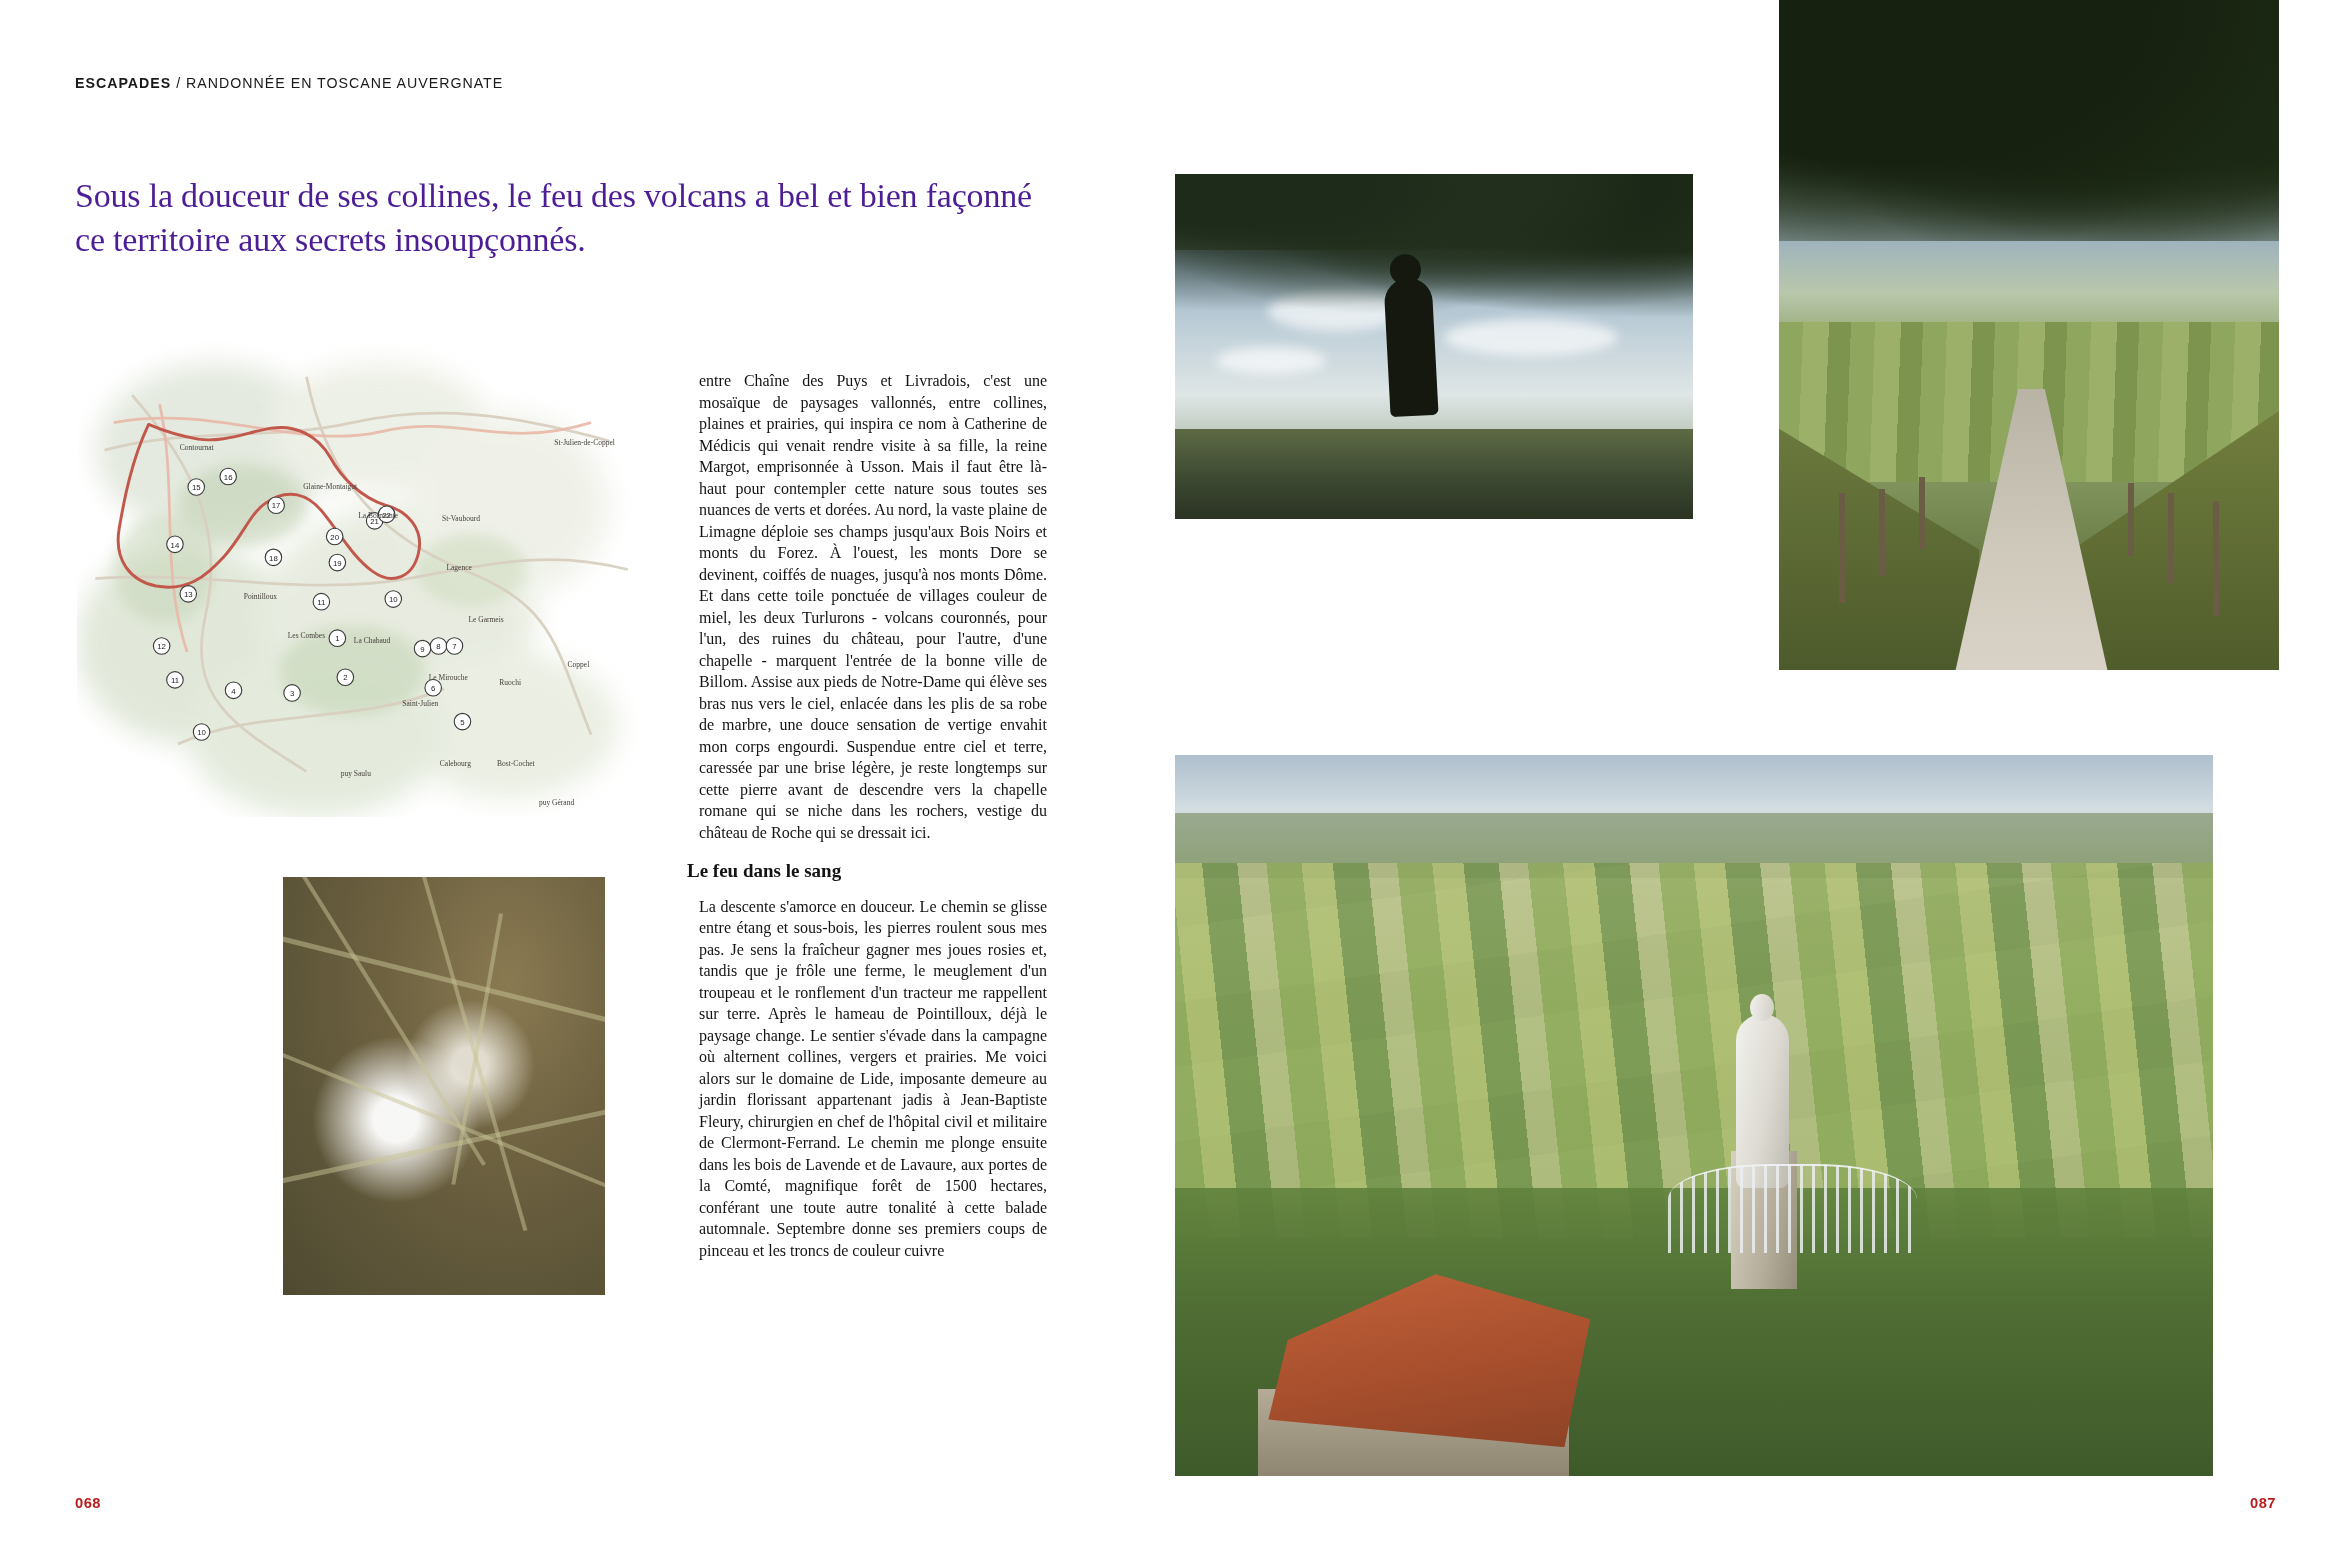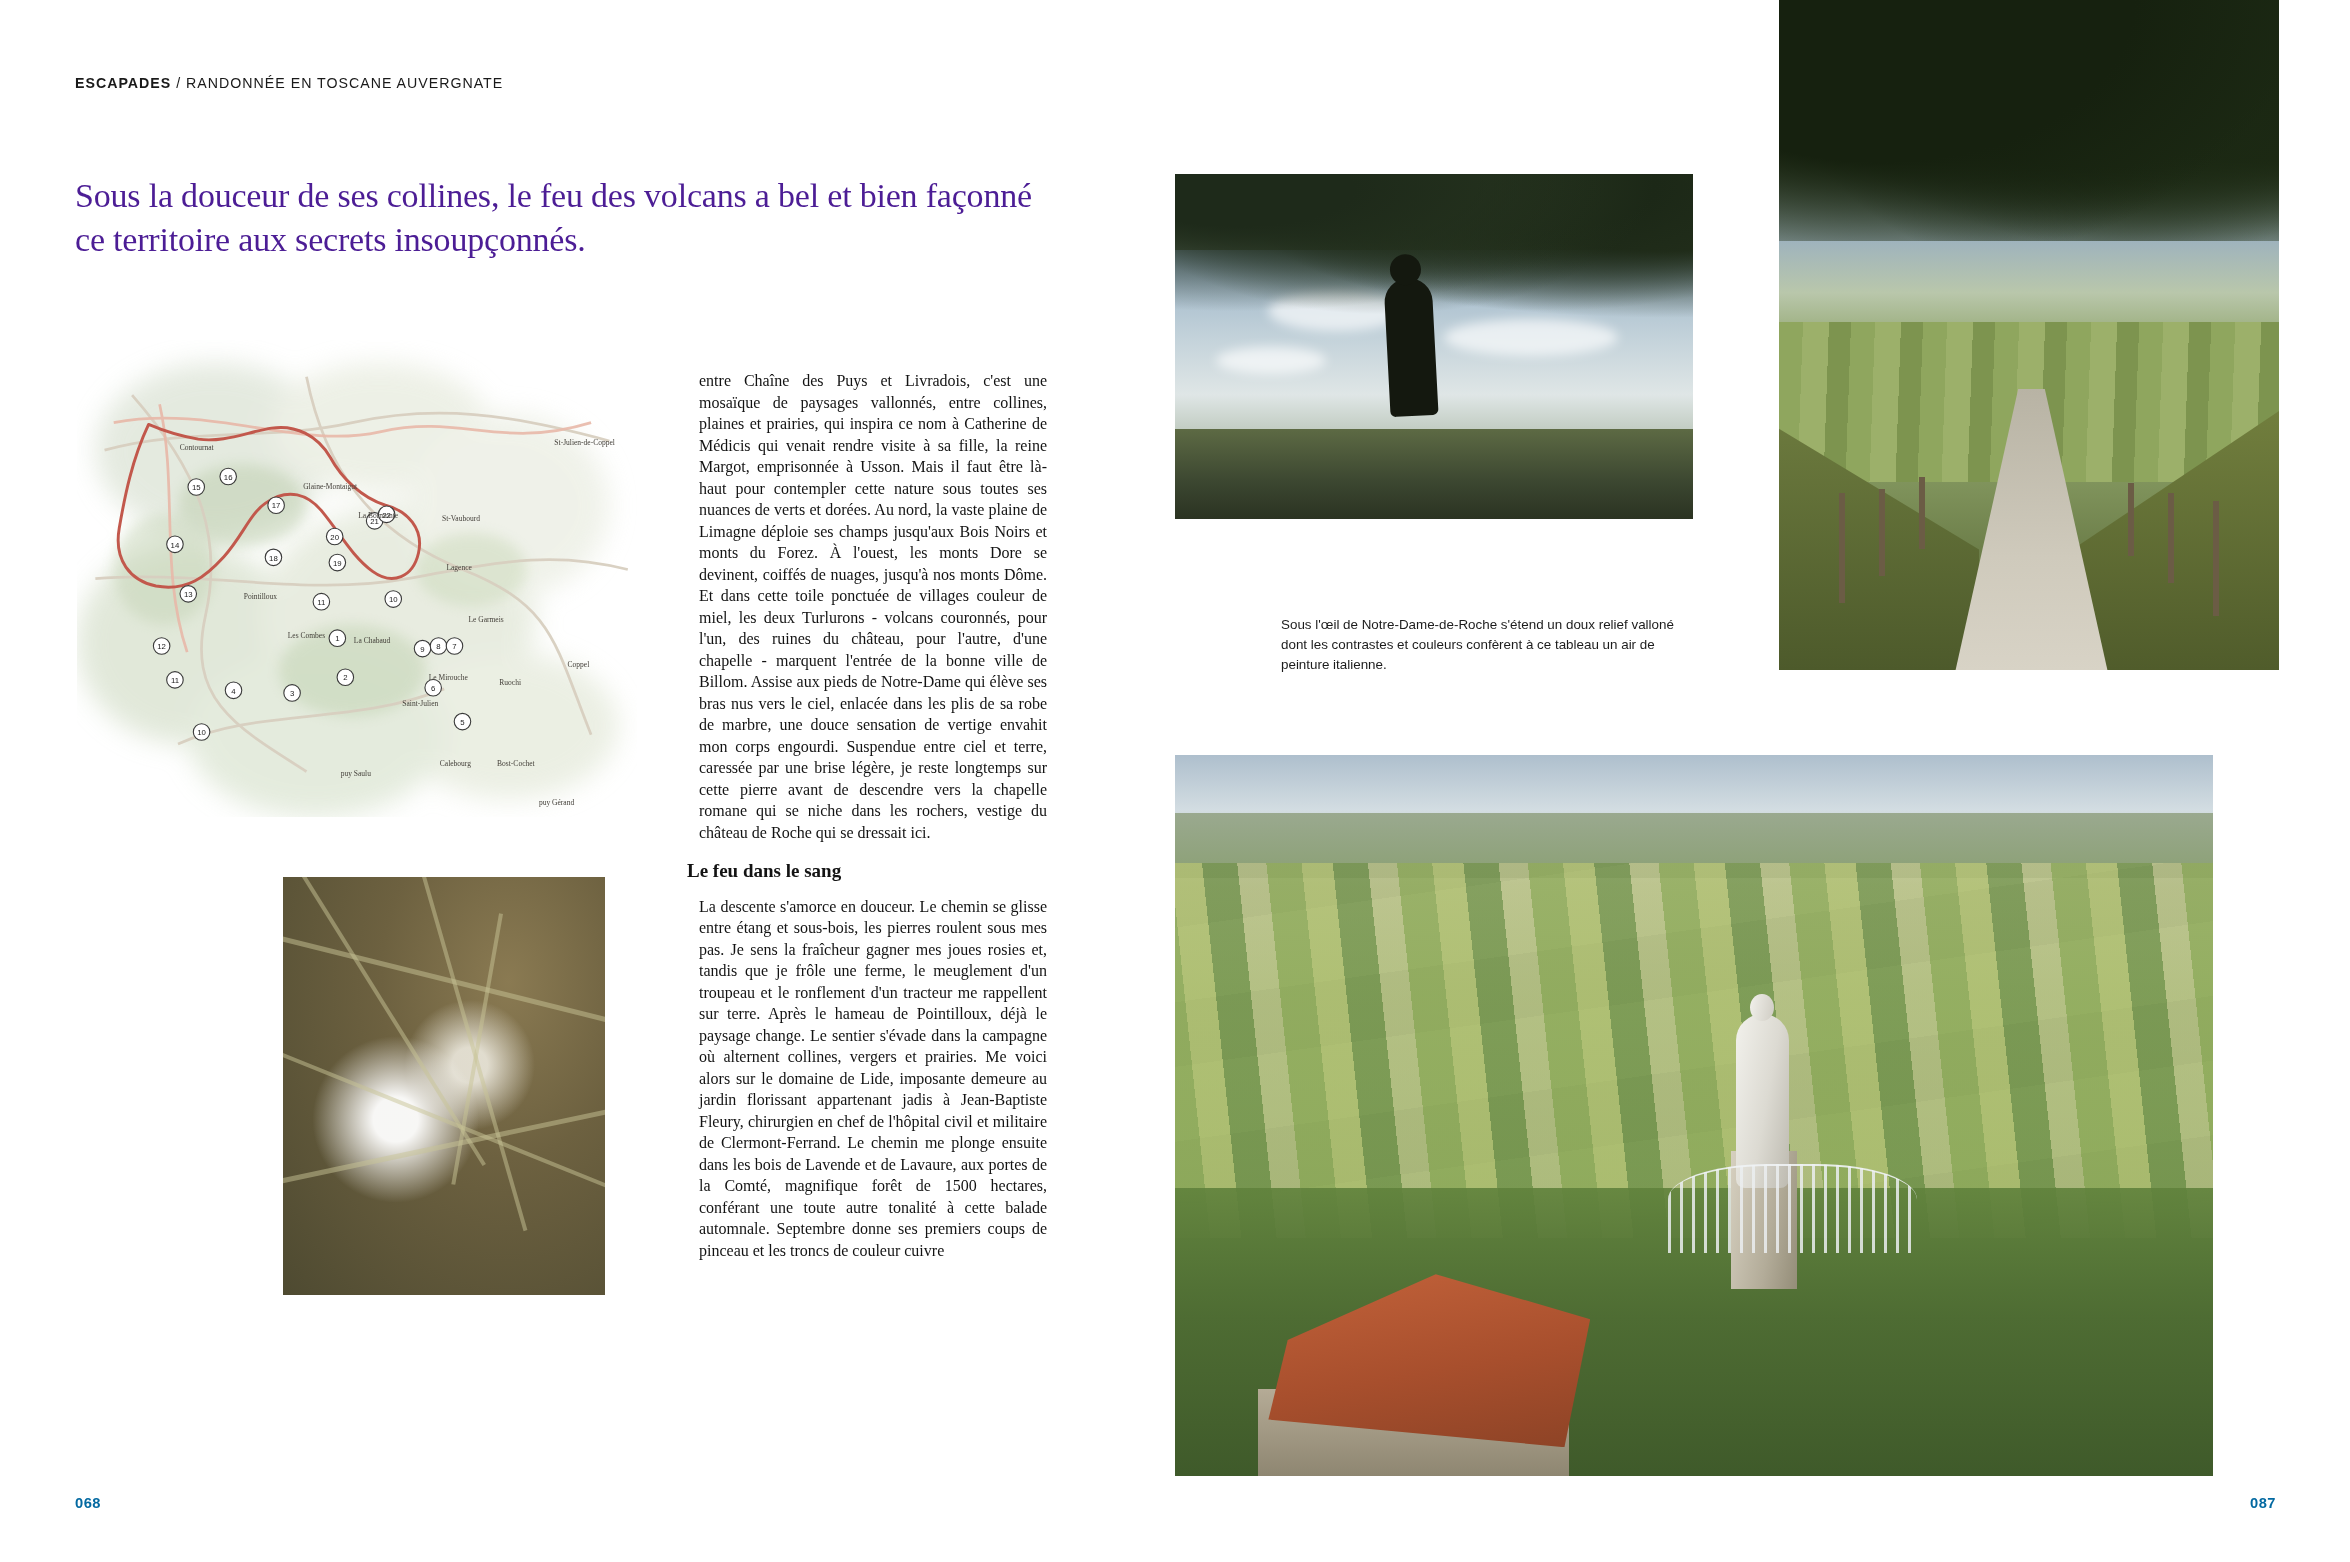--- a/index.html
+++ b/index.html
@@ -58,21 +58,21 @@
   .col-main{left:687px;top:358px;width:372px;}
   .subhead{
     font-family:"Liberation Serif", serif;
     font-weight:700;font-size:19px;margin:14.7px 0 2.8px;
   }
   .col p{margin:12px;}
 
   .folio{
     position:absolute;bottom:51px;
     font-family:"Liberation Sans", sans-serif;
-    font-size:14.7px;font-weight:700;color:#0369a1;letter-spacing:0.5px;
+    font-size:14.7px;font-weight:700;color:#b91c1c;letter-spacing:0.5px;
   }
   .folio-left{left:75px;}
   .folio-right{right:75px;}
 
   
   .ph{position:absolute;overflow:hidden;}
 
   
   .photo-silhouette{
     left:1175px;top:174px;width:518px;height:345px;
@@ -372,21 +372,20 @@
     <div class="grass-r"></div>
     <div class="road"></div>
     <div class="post" style="left:12%;bottom:10%;height:110px;"></div>
     <div class="post" style="left:20%;bottom:14%;height:87px;"></div>
     <div class="post" style="left:28%;bottom:18%;height:72px;"></div>
     <div class="post" style="right:12%;bottom:8%;height:115px;"></div>
     <div class="post" style="right:21%;bottom:13%;height:90px;"></div>
     <div class="post" style="right:29%;bottom:17%;height:73px;"></div>
   </div>
 
-  <div class="caption">Sous l'œil de Notre-Dame-de-Roche s'étend un doux relief valloné dont les contrastes et couleurs confèrent à ce tableau un air de peinture italienne.</div>
 
   <div class="ph photo-valley">
     <div class="sky"></div>
     <div class="hills"></div>
     <div class="patchwork"></div>
     <div class="fg"></div>
     <div class="wall"></div>
     <div class="roof"></div>
     <div class="pedestal"></div>
     <div class="statue"></div>

